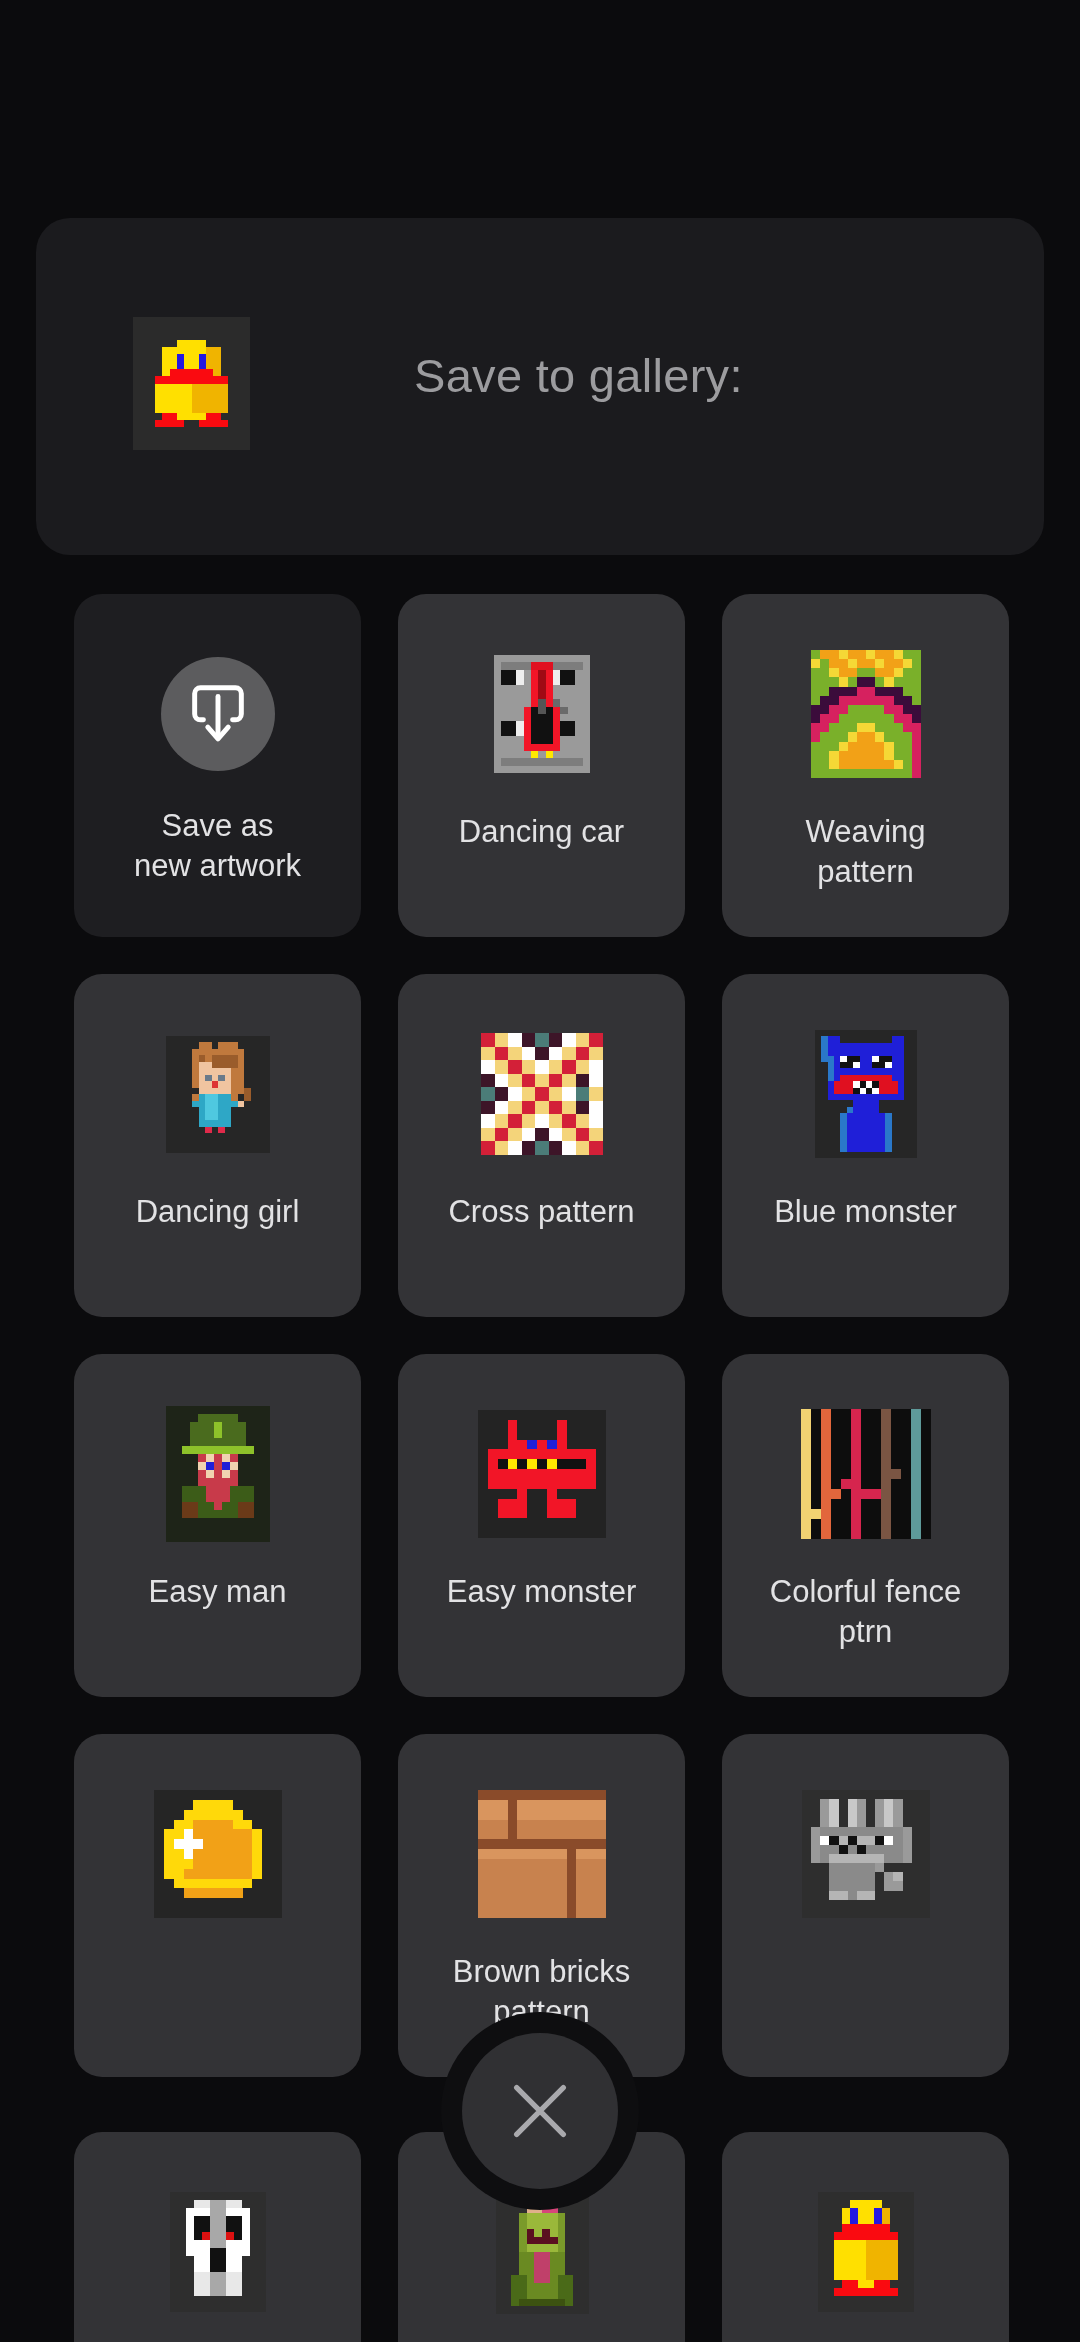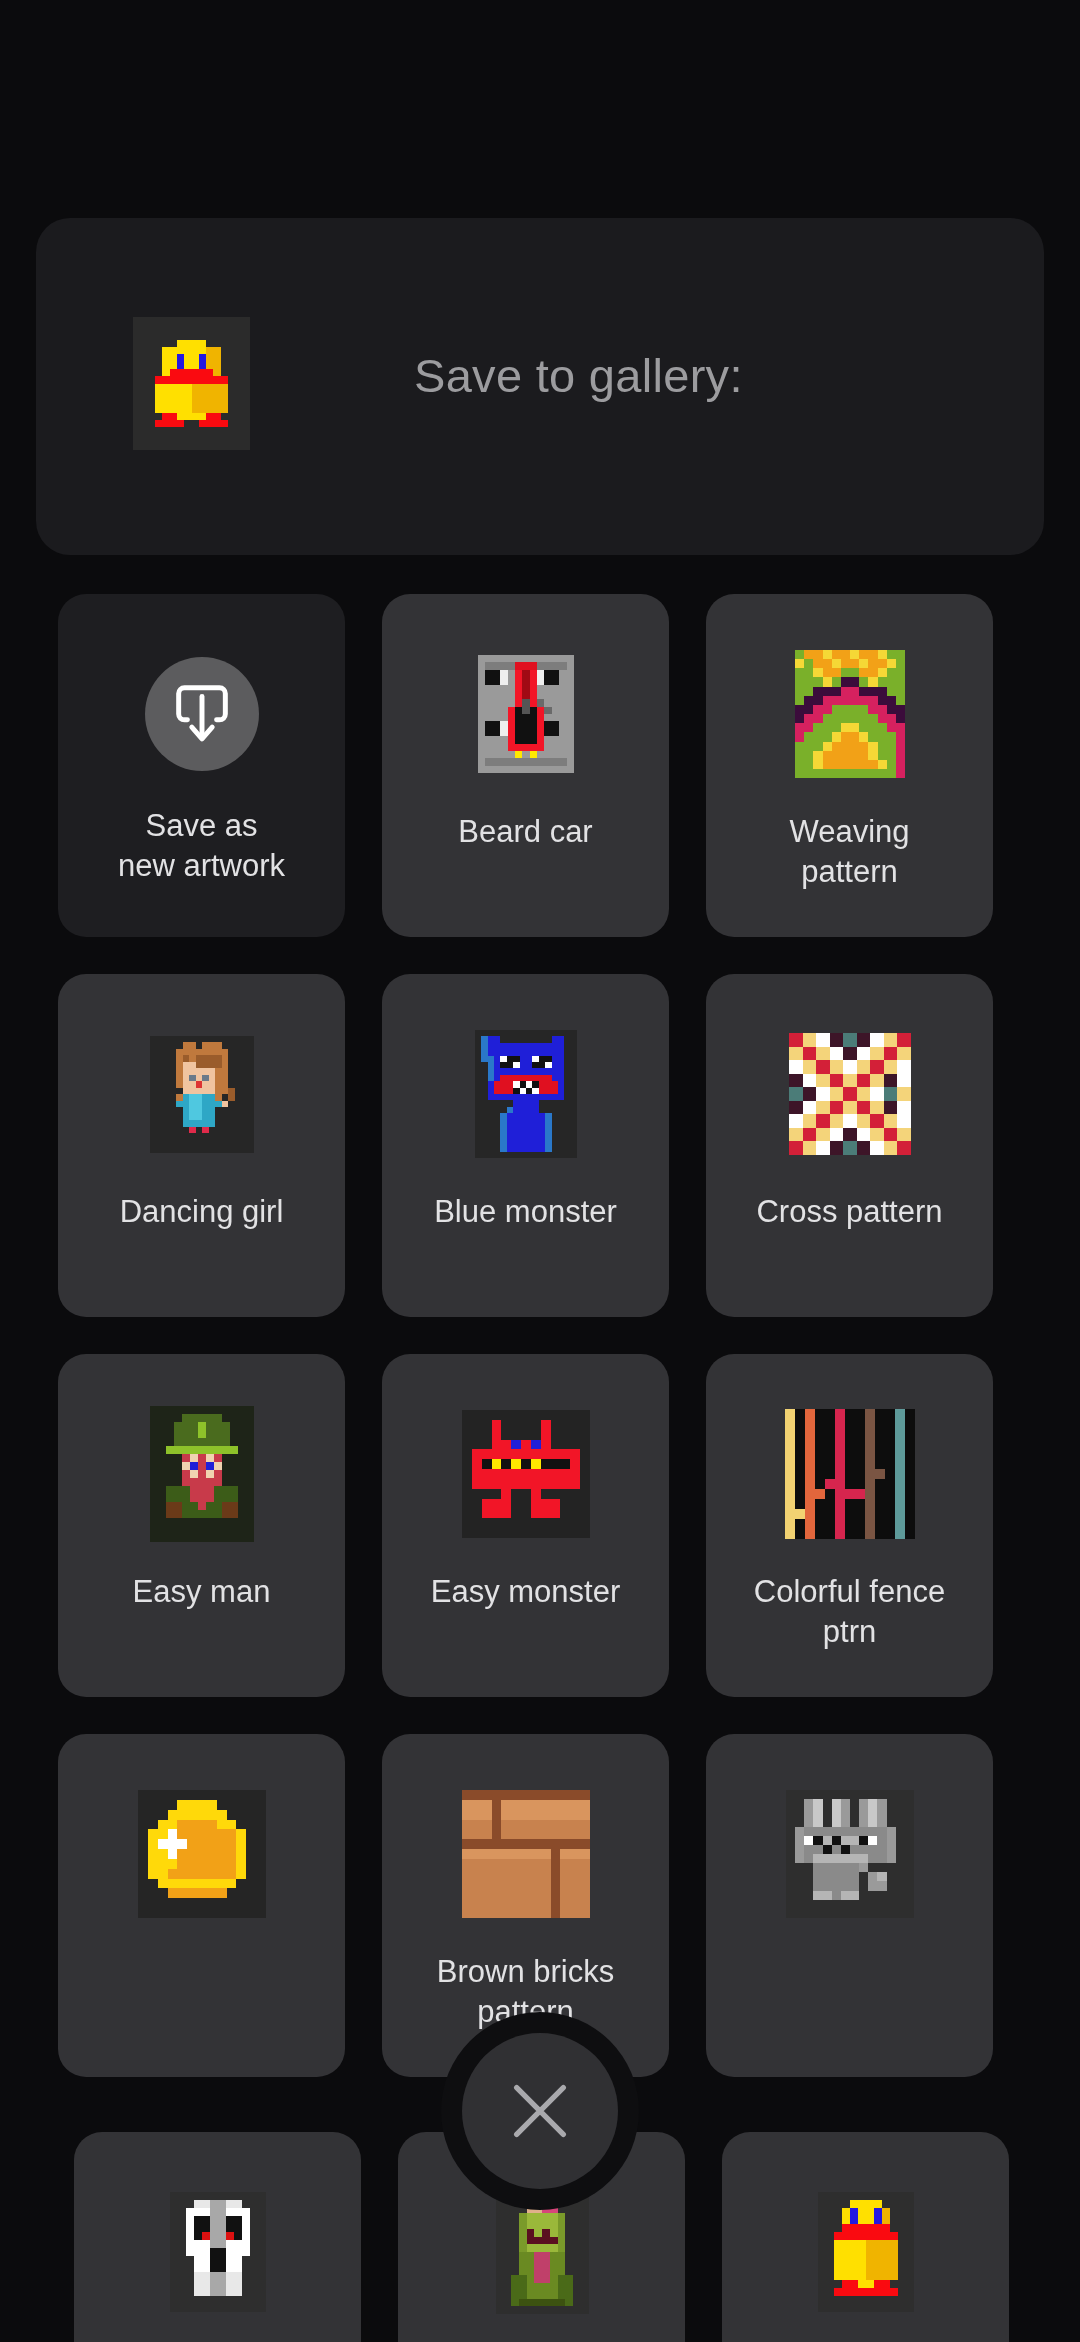--- a/index.html
+++ b/index.html
@@ -31,21 +31,21 @@
     left: 414px; top: 348px;
     font-size: 47px;
     color: #9c9c9f;
     letter-spacing: 0.3px;
     white-space: nowrap;
   }
 
   
   .grid {
     position: absolute;
-    left: 58px; top: 594px;
+    left: 74px; top: 594px;
     width: 935px;
     display: grid;
     grid-template-columns: repeat(3, 287px);
     column-gap: 37px;
     row-gap: 37px;
   }
   .tile {
     position: relative;
     width: 287px; height: 343px;
     background: #333336;
@@ -176,21 +176,21 @@
           <rect x="6" y="2" width="1" height="5" fill="#a00a14"></rect>
           <rect x="4" y="7" width="5" height="6" fill="#f21527"></rect>
           <rect x="5" y="7" width="3" height="5" fill="#111"></rect>
           <rect x="6" y="6" width="1" height="2" fill="#555"></rect>
           <rect x="5" y="13" width="1" height="1" fill="#ffe800"></rect>
           <rect x="7" y="13" width="1" height="1" fill="#ffe800"></rect>
           <rect x="8" y="6" width="1" height="1" fill="#6a6a6a"></rect>
           <rect x="9" y="7" width="1" height="1" fill="#6a6a6a"></rect>
         </svg>
       </div>
-      <div class="label">Beard car</div>
+      <div class="label">Dancing car</div>
     </div>
 
     <div class="tile">
       <div class="art-wrap">
         <svg class="sprite" width="110" height="130" viewBox="0 0 12 14" shape-rendering="crispEdges">
           <rect width="12" height="14" fill="#7ab02a"></rect>
           <rect x="1" y="0" width="2" height="1" fill="#f2a117"></rect>
           <rect x="3" y="0" width="1" height="1" fill="#f5d836"></rect>
           <rect x="4" y="0" width="2" height="1" fill="#f2a117"></rect>
           <rect x="6" y="0" width="1" height="1" fill="#f5d836"></rect>
@@ -295,54 +295,20 @@
           <rect x="6" y="9" width="2" height="4" fill="#4fc8e0"></rect>
           <rect x="4" y="10" width="1" height="1" fill="#2ea7c6"></rect>
           <rect x="10" y="10" width="1" height="1" fill="#2ea7c6"></rect>
           <rect x="11" y="10" width="1" height="1" fill="#f0c4a0"></rect>
           <rect x="5" y="13" width="5" height="1" fill="#2ea7c6"></rect>
           <rect x="6" y="14" width="1" height="1" fill="#e02a4a"></rect>
           <rect x="8" y="14" width="1" height="1" fill="#e02a4a"></rect>
         </svg>
       </div>
       <div class="label">Dancing girl</div>
-    </div>
-
-    <div class="tile">
-      <div class="art-wrap">
-        <svg class="sprite" width="104" height="128" viewBox="0 0 16 20" shape-rendering="crispEdges">
-          <rect width="16" height="20" fill="#262626"></rect>
-          <rect x="1" y="1" width="1" height="4" fill="#2a78c9"></rect>
-          <rect x="2" y="1" width="2" height="3" fill="#1f1fd8"></rect>
-          <rect x="12" y="1" width="2" height="3" fill="#1f1fd8"></rect>
-          <rect x="4" y="2" width="8" height="2" fill="#1f1fd8"></rect>
-          <rect x="2" y="4" width="12" height="7" fill="#1f1fd8"></rect>
-          <rect x="2" y="4" width="1" height="4" fill="#2a78c9"></rect>
-          <rect x="4" y="4" width="3" height="2" fill="#111"></rect>
-          <rect x="9" y="4" width="3" height="2" fill="#111"></rect>
-          <rect x="4" y="4" width="1" height="1" fill="#fff"></rect>
-          <rect x="9" y="4" width="1" height="1" fill="#fff"></rect>
-          <rect x="6" y="5" width="1" height="1" fill="#fff"></rect>
-          <rect x="11" y="5" width="1" height="1" fill="#fff"></rect>
-          <rect x="4" y="7" width="8" height="3" fill="#e01020"></rect>
-          <rect x="3" y="8" width="10" height="2" fill="#e01020"></rect>
-          <rect x="6" y="8" width="4" height="2" fill="#fff"></rect>
-          <rect x="7" y="8" width="1" height="1" fill="#111"></rect>
-          <rect x="8" y="9" width="1" height="1" fill="#111"></rect>
-          <rect x="6" y="9" width="1" height="1" fill="#111"></rect>
-          <rect x="9" y="8" width="1" height="1" fill="#111"></rect>
-          <rect x="4" y="10" width="8" height="1" fill="#1f1fd8"></rect>
-          <rect x="6" y="11" width="4" height="2" fill="#1f1fd8"></rect>
-          <rect x="5" y="12" width="1" height="1" fill="#2a78c9"></rect>
-          <rect x="4" y="13" width="8" height="6" fill="#1f1fd8"></rect>
-          <rect x="4" y="13" width="1" height="6" fill="#2a78c9"></rect>
-          <rect x="11" y="13" width="1" height="6" fill="#2a78c9"></rect>
-        </svg>
-      </div>
-      <div class="label">Blue monster</div>
     </div>
 
     <div class="tile">
       <div class="art-wrap">
         <svg class="sprite" width="122" height="122" viewBox="0 0 9 9" shape-rendering="crispEdges">
           <rect width="9" height="9" fill="#f4d47a"></rect>
           <rect x="0" y="0" width="1" height="1" fill="#d32038"></rect>
             <rect x="1" y="0" width="1" height="1" fill="#f4d47a"></rect>
             <rect x="2" y="0" width="1" height="1" fill="#fff"></rect>
             <rect x="3" y="0" width="1" height="1" fill="#3d1528"></rect>
@@ -423,20 +389,54 @@
             <rect x="6" y="8" width="1" height="1" fill="#fff"></rect>
             <rect x="7" y="8" width="1" height="1" fill="#f4d47a"></rect>
             <rect x="8" y="8" width="1" height="1" fill="#d32038"></rect>
         </svg>
       </div>
       <div class="label">Cross pattern</div>
     </div>
 
     <div class="tile">
       <div class="art-wrap">
+        <svg class="sprite" width="104" height="128" viewBox="0 0 16 20" shape-rendering="crispEdges">
+          <rect width="16" height="20" fill="#262626"></rect>
+          <rect x="1" y="1" width="1" height="4" fill="#2a78c9"></rect>
+          <rect x="2" y="1" width="2" height="3" fill="#1f1fd8"></rect>
+          <rect x="12" y="1" width="2" height="3" fill="#1f1fd8"></rect>
+          <rect x="4" y="2" width="8" height="2" fill="#1f1fd8"></rect>
+          <rect x="2" y="4" width="12" height="7" fill="#1f1fd8"></rect>
+          <rect x="2" y="4" width="1" height="4" fill="#2a78c9"></rect>
+          <rect x="4" y="4" width="3" height="2" fill="#111"></rect>
+          <rect x="9" y="4" width="3" height="2" fill="#111"></rect>
+          <rect x="4" y="4" width="1" height="1" fill="#fff"></rect>
+          <rect x="9" y="4" width="1" height="1" fill="#fff"></rect>
+          <rect x="6" y="5" width="1" height="1" fill="#fff"></rect>
+          <rect x="11" y="5" width="1" height="1" fill="#fff"></rect>
+          <rect x="4" y="7" width="8" height="3" fill="#e01020"></rect>
+          <rect x="3" y="8" width="10" height="2" fill="#e01020"></rect>
+          <rect x="6" y="8" width="4" height="2" fill="#fff"></rect>
+          <rect x="7" y="8" width="1" height="1" fill="#111"></rect>
+          <rect x="8" y="9" width="1" height="1" fill="#111"></rect>
+          <rect x="6" y="9" width="1" height="1" fill="#111"></rect>
+          <rect x="9" y="8" width="1" height="1" fill="#111"></rect>
+          <rect x="4" y="10" width="8" height="1" fill="#1f1fd8"></rect>
+          <rect x="6" y="11" width="4" height="2" fill="#1f1fd8"></rect>
+          <rect x="5" y="12" width="1" height="1" fill="#2a78c9"></rect>
+          <rect x="4" y="13" width="8" height="6" fill="#1f1fd8"></rect>
+          <rect x="4" y="13" width="1" height="6" fill="#2a78c9"></rect>
+          <rect x="11" y="13" width="1" height="6" fill="#2a78c9"></rect>
+        </svg>
+      </div>
+      <div class="label">Blue monster</div>
+    </div>
+
+    <div class="tile">
+      <div class="art-wrap">
         <svg class="sprite" width="104" height="136" viewBox="0 0 13 17" shape-rendering="crispEdges">
           <rect width="13" height="17" fill="#1e2418"></rect>
           <rect x="4" y="1" width="5" height="1" fill="#4a6b1e"></rect>
           <rect x="3" y="2" width="7" height="3" fill="#4a6b1e"></rect>
           <rect x="6" y="2" width="1" height="2" fill="#8ec22a"></rect>
           <rect x="2" y="5" width="9" height="1" fill="#8ec22a"></rect>
           <rect x="4" y="6" width="5" height="2" fill="#c83a4a"></rect>
           <rect x="5" y="6" width="1" height="2" fill="#f0d2b0"></rect>
           <rect x="7" y="6" width="1" height="2" fill="#f0d2b0"></rect>
           <rect x="4" y="7" width="1" height="1" fill="#f0d2b0"></rect>

